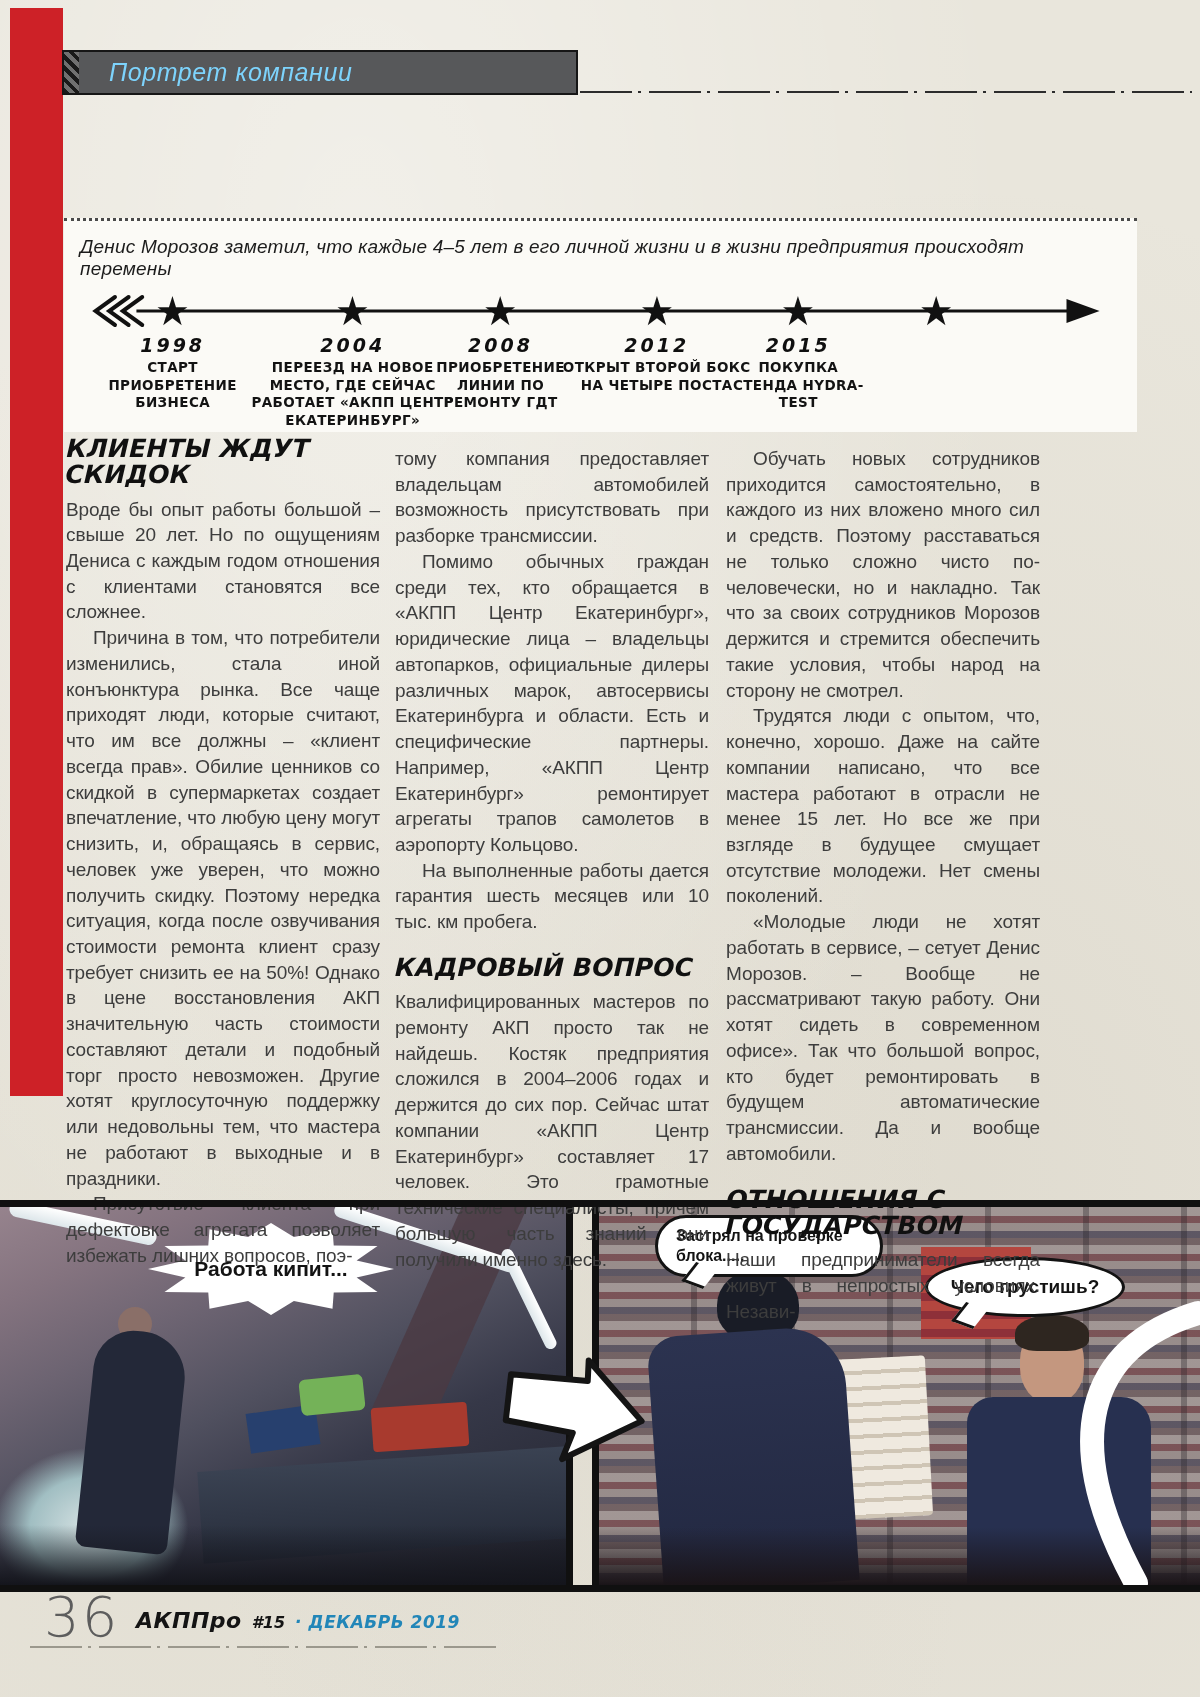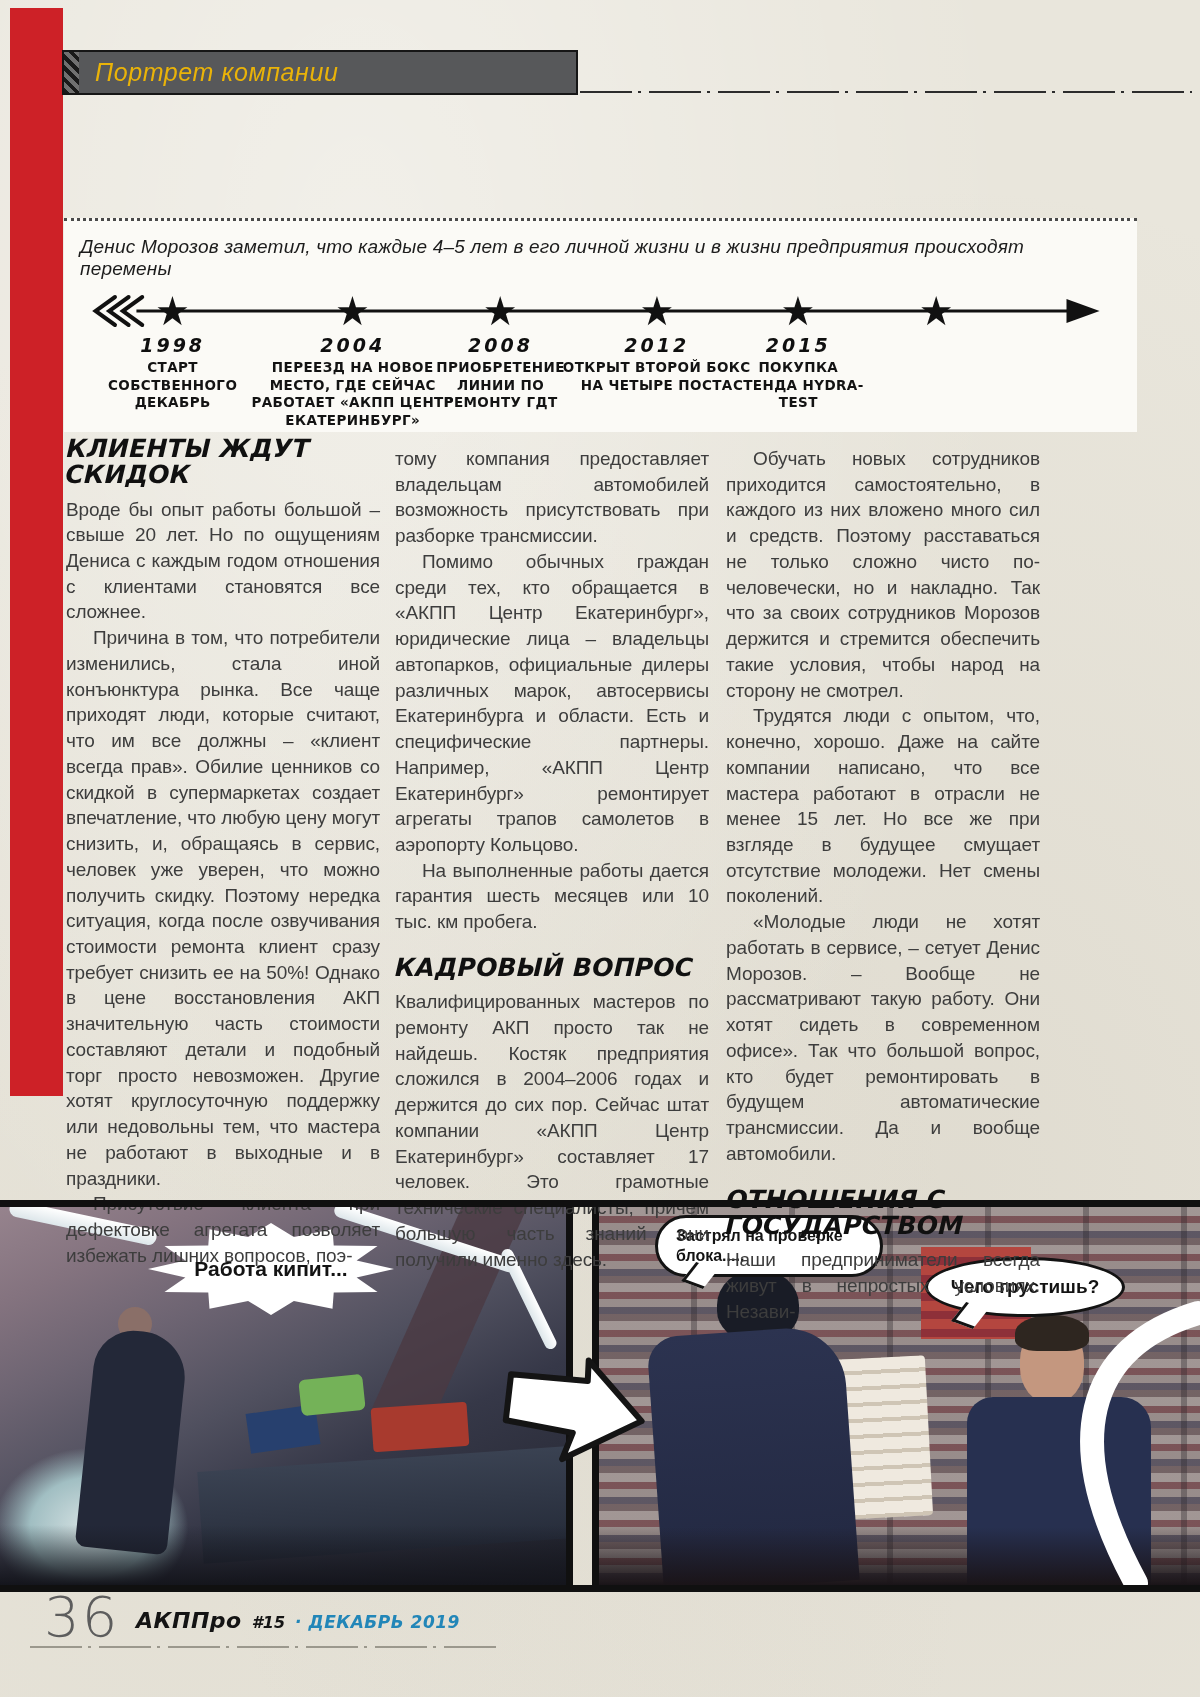--- a/index.html
+++ b/index.html
@@ -8,21 +8,21 @@
     background-image:radial-gradient(ellipse at 30% 15%, rgba(255,255,255,.38), transparent 55%),
                      radial-gradient(ellipse at 80% 70%, rgba(176,166,146,.16), transparent 60%),
                      radial-gradient(ellipse at 15% 85%, rgba(190,182,162,.14), transparent 55%);
     font-family:"Liberation Sans",sans-serif;color:#3d3d3d;}
   .red-strip{position:absolute;left:10px;top:8px;width:53px;height:1088px;background:#cd2127;z-index:1;}
 
   
   .kicker-box{position:absolute;left:62px;top:50px;width:516px;height:45px;background:#57585a;
     border:2px solid #161616;display:flex;align-items:center;z-index:3;box-sizing:border-box;}
   .kicker-hatch{width:15px;align-self:stretch;background:repeating-linear-gradient(45deg,#1a1a1a 0 4px,#707070 4px 8px);}
-  .kicker-text{color:#eab308;font-style:italic;font-size:25px;letter-spacing:.6px;padding-left:16px;}
+  .kicker-text{color:#7dd3fc;font-style:italic;font-size:25px;letter-spacing:.6px;padding-left:30px;}
   .dashdot{background-image:repeating-linear-gradient(to right,currentColor 0 52px,transparent 52px 58px,currentColor 58px 61px,transparent 61px 69px);}
   .header-line{position:absolute;left:580px;top:91px;width:612px;height:2px;color:#2c2c2c;z-index:2;}
 
   
   .tl-box{position:absolute;left:64px;top:218px;width:1073px;height:214px;background:#fbfaf6;
     border-top:3px dotted #4a4a4a;z-index:3;box-sizing:border-box;padding:15px 16px 16px;}
   .tl-intro{font-style:italic;font-size:19px;color:#1c1c1c;letter-spacing:.2px;}
   .tl-track{position:relative;margin-top:8px;height:46px;}
   .tl-track svg{display:block;width:100%;height:100%;}
   .tl-labels{position:relative;height:130px;}
@@ -135,21 +135,21 @@
           <text x="432" y="37">★</text>
           <text x="593" y="37">★</text>
           <text x="738" y="37">★</text>
           <text x="880" y="37">★</text>
         </g>
       </svg>
     </div>
     <div class="tl-labels">
       <div class="tl-event" style="left:8.9%;width:150px">
         <div class="tl-year">1998</div>
-        <div class="tl-label">СТАРТ СОБСТВЕННОГО ДЕКАБРЬ</div>
+        <div class="tl-label">СТАРТ ПРИОБРЕТЕНИЕ БИЗНЕСА</div>
       </div>
       <div class="tl-event" style="left:26.2%;width:212px">
         <div class="tl-year">2004</div>
         <div class="tl-label">ПЕРЕЕЗД НА НОВОЕ МЕСТО, ГДЕ СЕЙЧАС РАБОТАЕТ «АКПП ЦЕНТР ЕКАТЕРИНБУРГ»</div>
       </div>
       <div class="tl-event" style="left:40.4%;width:160px">
         <div class="tl-year">2008</div>
         <div class="tl-label">ПРИОБРЕТЕНИЕ ЛИНИИ ПО РЕМОНТУ ГДТ</div>
       </div>
       <div class="tl-event" style="left:55.4%;width:190px">

